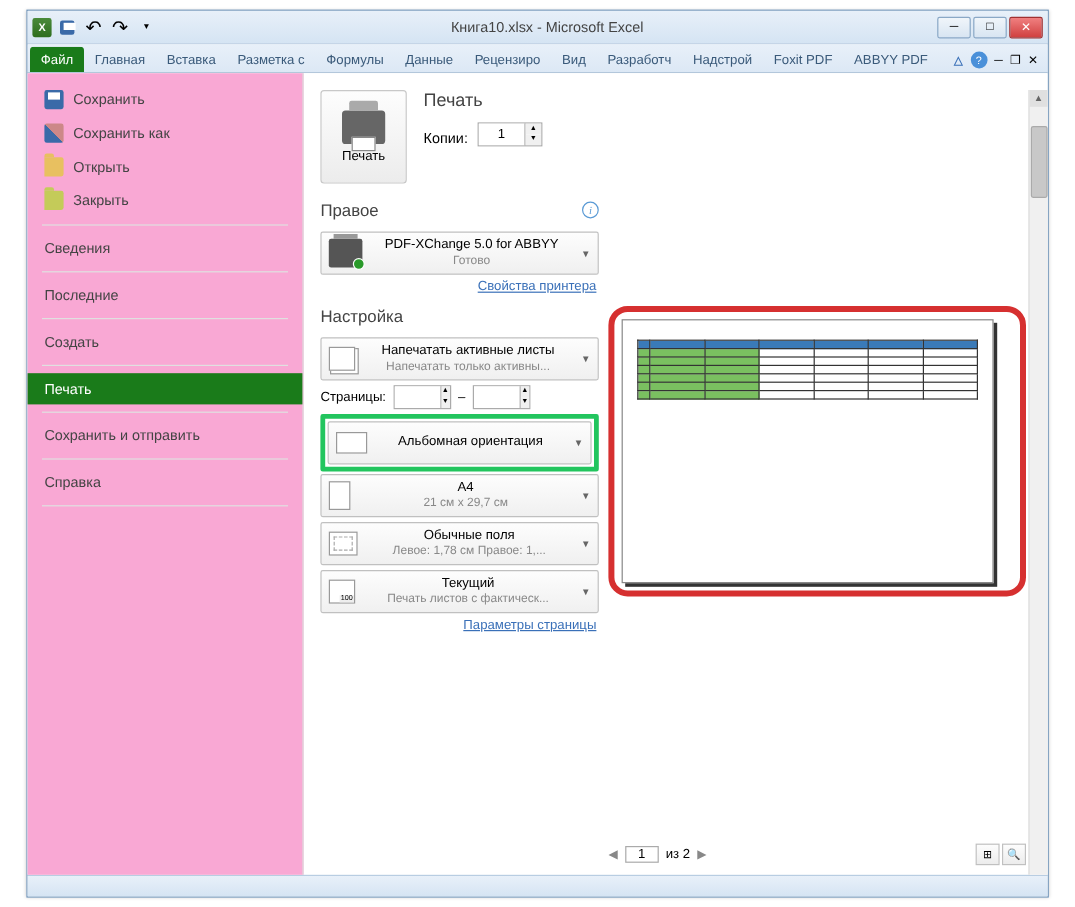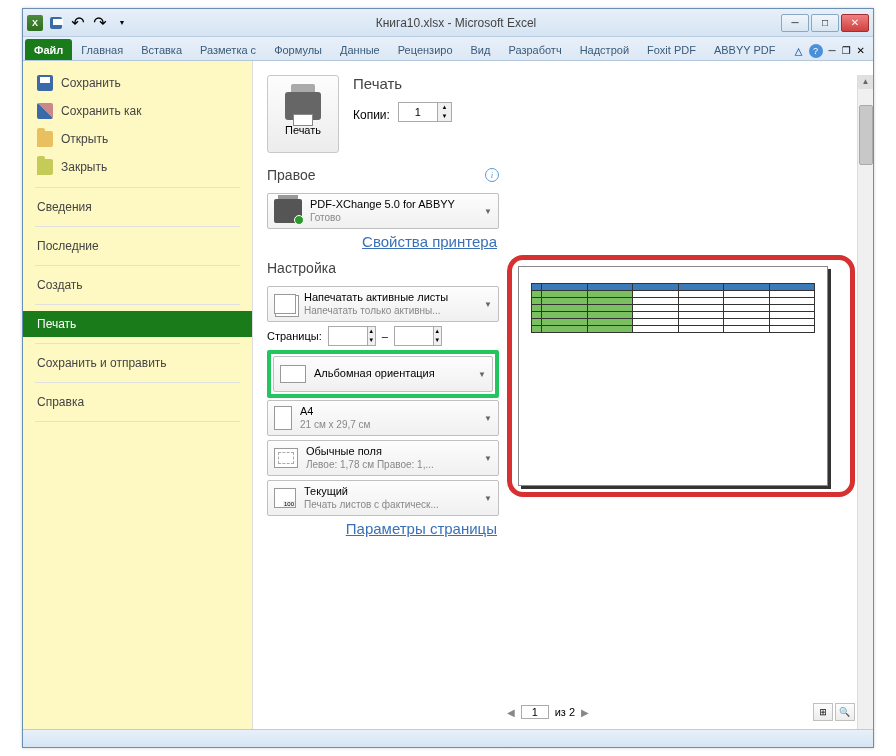--- a/index.html
+++ b/index.html
@@ -11,27 +11,27 @@
 .titlebar-left { display: flex; gap: 4px; align-items: center; }
 .excel-icon { width: 16px; height: 16px; background: linear-gradient(#4a8a3a, #2e6e1e); border-radius: 2px; display: flex; align-items: center; justify-content: center; color: #fff; font-size: 9px; font-weight: bold; }
 .qat-btn { width: 18px; height: 18px; display: flex; align-items: center; justify-content: center; cursor: pointer; border-radius: 2px; }
 .title-center { flex: 1; text-align: center; font-size: 12px; color: #444; }
 .win-btns { display: flex; gap: 2px; }
 .win-btn { width: 28px; height: 18px; border: 1px solid #8aa8c6; border-radius: 2px; display: flex; align-items: center; justify-content: center; cursor: pointer; background: linear-gradient(#f0f5fa, #d8e5f2); font-size: 10px; }
 .win-close { background: linear-gradient(#f08080, #d04040); color: #fff; border-color: #a03030; }
 
 .ribbon-tabs { height: 24px; background: linear-gradient(#e8f0f9, #dce8f5); display: flex; align-items: flex-end; padding-left: 2px; border-bottom: 1px solid #b3c7db; }
 .tab { padding: 4px 8px; font-size: 11px; color: #3a5a7a; cursor: pointer; border: 1px solid transparent; border-bottom: none; white-space: nowrap; }
-.tab.active { background: #1a7b1a; color: #fff; border-radius: 3px 3px 0 0; font-weight: bold; }
+.tab.active { background: #1a7b1a; color: #fff; border-radius: 3px 3px 0 0; }
 .ribbon-right { margin-left: auto; display: flex; gap: 6px; padding-right: 8px; align-items: center; }
 .help-icon { width: 14px; height: 14px; border-radius: 50%; background: #4a90d9; color: #fff; font-size: 9px; display: flex; align-items: center; justify-content: center; cursor: pointer; }
 
 .backstage { display: flex; height: calc(100% - 52px - 18px); background: #fff; }
 
-.bs-nav { width: 230px; background: #fef9c3; border-right: 1px solid #ddd; padding-top: 8px; }
+.bs-nav { width: 230px; background: #f9a8d4; border-right: 1px solid #ddd; padding-top: 8px; }
 .bs-item { padding: 6px 14px; font-size: 12px; color: #444; cursor: pointer; display: flex; align-items: center; gap: 8px; }
 .bs-item.active { background: #1a7b1a; color: #fff; }
 .bs-sep { height: 1px; background: #e0e0e0; margin: 6px 12px; }
 .bs-icon { width: 16px; height: 16px; display: inline-block; }
 .icon-save { background: #3a6aa8; border-radius: 2px; position: relative; }
 .icon-save::after { content: ''; position: absolute; top: 2px; left: 3px; width: 10px; height: 6px; background: #fff; }
 .icon-saveas { background: linear-gradient(45deg, #3a6aa8 50%, #c88 50%); border-radius: 2px; }
 .icon-open { background: #e8c060; border-radius: 0 2px 2px 0; position: relative; }
 .icon-open::before { content: ''; position: absolute; top: -3px; left: 0; width: 8px; height: 3px; background: #e8c060; border-radius: 2px 2px 0 0; }
 .icon-params { background: #fff; border: 1px solid #888; position: relative; }
@@ -53,28 +53,28 @@
 .spinner input { border: none; width: 38px; text-align: center; font-size: 11px; }
 .spinner-btns { width: 14px; display: flex; flex-direction: column; border-left: 1px solid #aaa; }
 .spinner-btns span { flex: 1; font-size: 6px; text-align: center; cursor: pointer; background: #f0f0f0; line-height: 9px; }
 
 .section-hdr { font-size: 14px; color: #444; margin: 6px 0 10px; display: flex; justify-content: space-between; align-items: center; }
 .info-circ { width: 14px; height: 14px; border: 1px solid #5a9ad5; border-radius: 50%; color: #5a9ad5; font-size: 9px; display: flex; align-items: center; justify-content: center; font-style: italic; font-family: serif; }
 
 .dd { border: 1px solid #c0c0c0; border-radius: 2px; padding: 4px 6px; background: linear-gradient(#fdfdfd, #f0f0f0); display: flex; align-items: center; gap: 8px; cursor: pointer; margin-bottom: 4px; font-size: 11px; position: relative; min-height: 36px; }
 .dd-arrow { margin-left: auto; font-size: 8px; color: #666; }
 .dd-icon { width: 28px; height: 24px; flex-shrink: 0; }
-.dd-text { flex: 1; line-height: 1.2; }
+.dd-text { flex: 1; line-height: 1.2; text-align: center; }
 .dd-sub { color: #888; font-size: 10px; }
 
 .icon-printer-sm { background: #555; border-radius: 2px; position: relative; }
 .icon-printer-sm::after { content: ''; position: absolute; top: -4px; left: 4px; right: 4px; height: 4px; background: #999; }
 .green-dot { width: 10px; height: 10px; background: #2a9a2a; border-radius: 50%; position: absolute; bottom: -2px; right: -2px; border: 1px solid #fff; }
 
-.link-right { text-align: right; font-size: 15px; color: #3a70b8; text-decoration: underline; cursor: pointer; margin: 4px 2px 10px; }
+.link-right { text-align: right; font-size: 11px; color: #3a70b8; text-decoration: underline; cursor: pointer; margin: 4px 2px 10px; }
 
 .pages-row { display: flex; align-items: center; gap: 6px; font-size: 11px; margin-bottom: 4px; }
 .pages-row .spinner { width: 48px; }
 
 .highlight-box { border: 4px solid #22c55e; border-radius: 2px; padding: 2px; margin: 2px 0; }
 
 .icon-sheets { background: #fff; border: 1px solid #999; box-shadow: 2px 2px 0 #fff, 2px 2px 0 1px #999; width: 22px; height: 20px; }
 .icon-landscape { background: #fff; border: 1px solid #999; width: 26px; height: 18px; }
 .icon-a4 { background: #fff; border: 1px solid #999; width: 18px; height: 24px; }
 .icon-margins { background: #fff; border: 1px solid #999; width: 24px; height: 20px; position: relative; }

